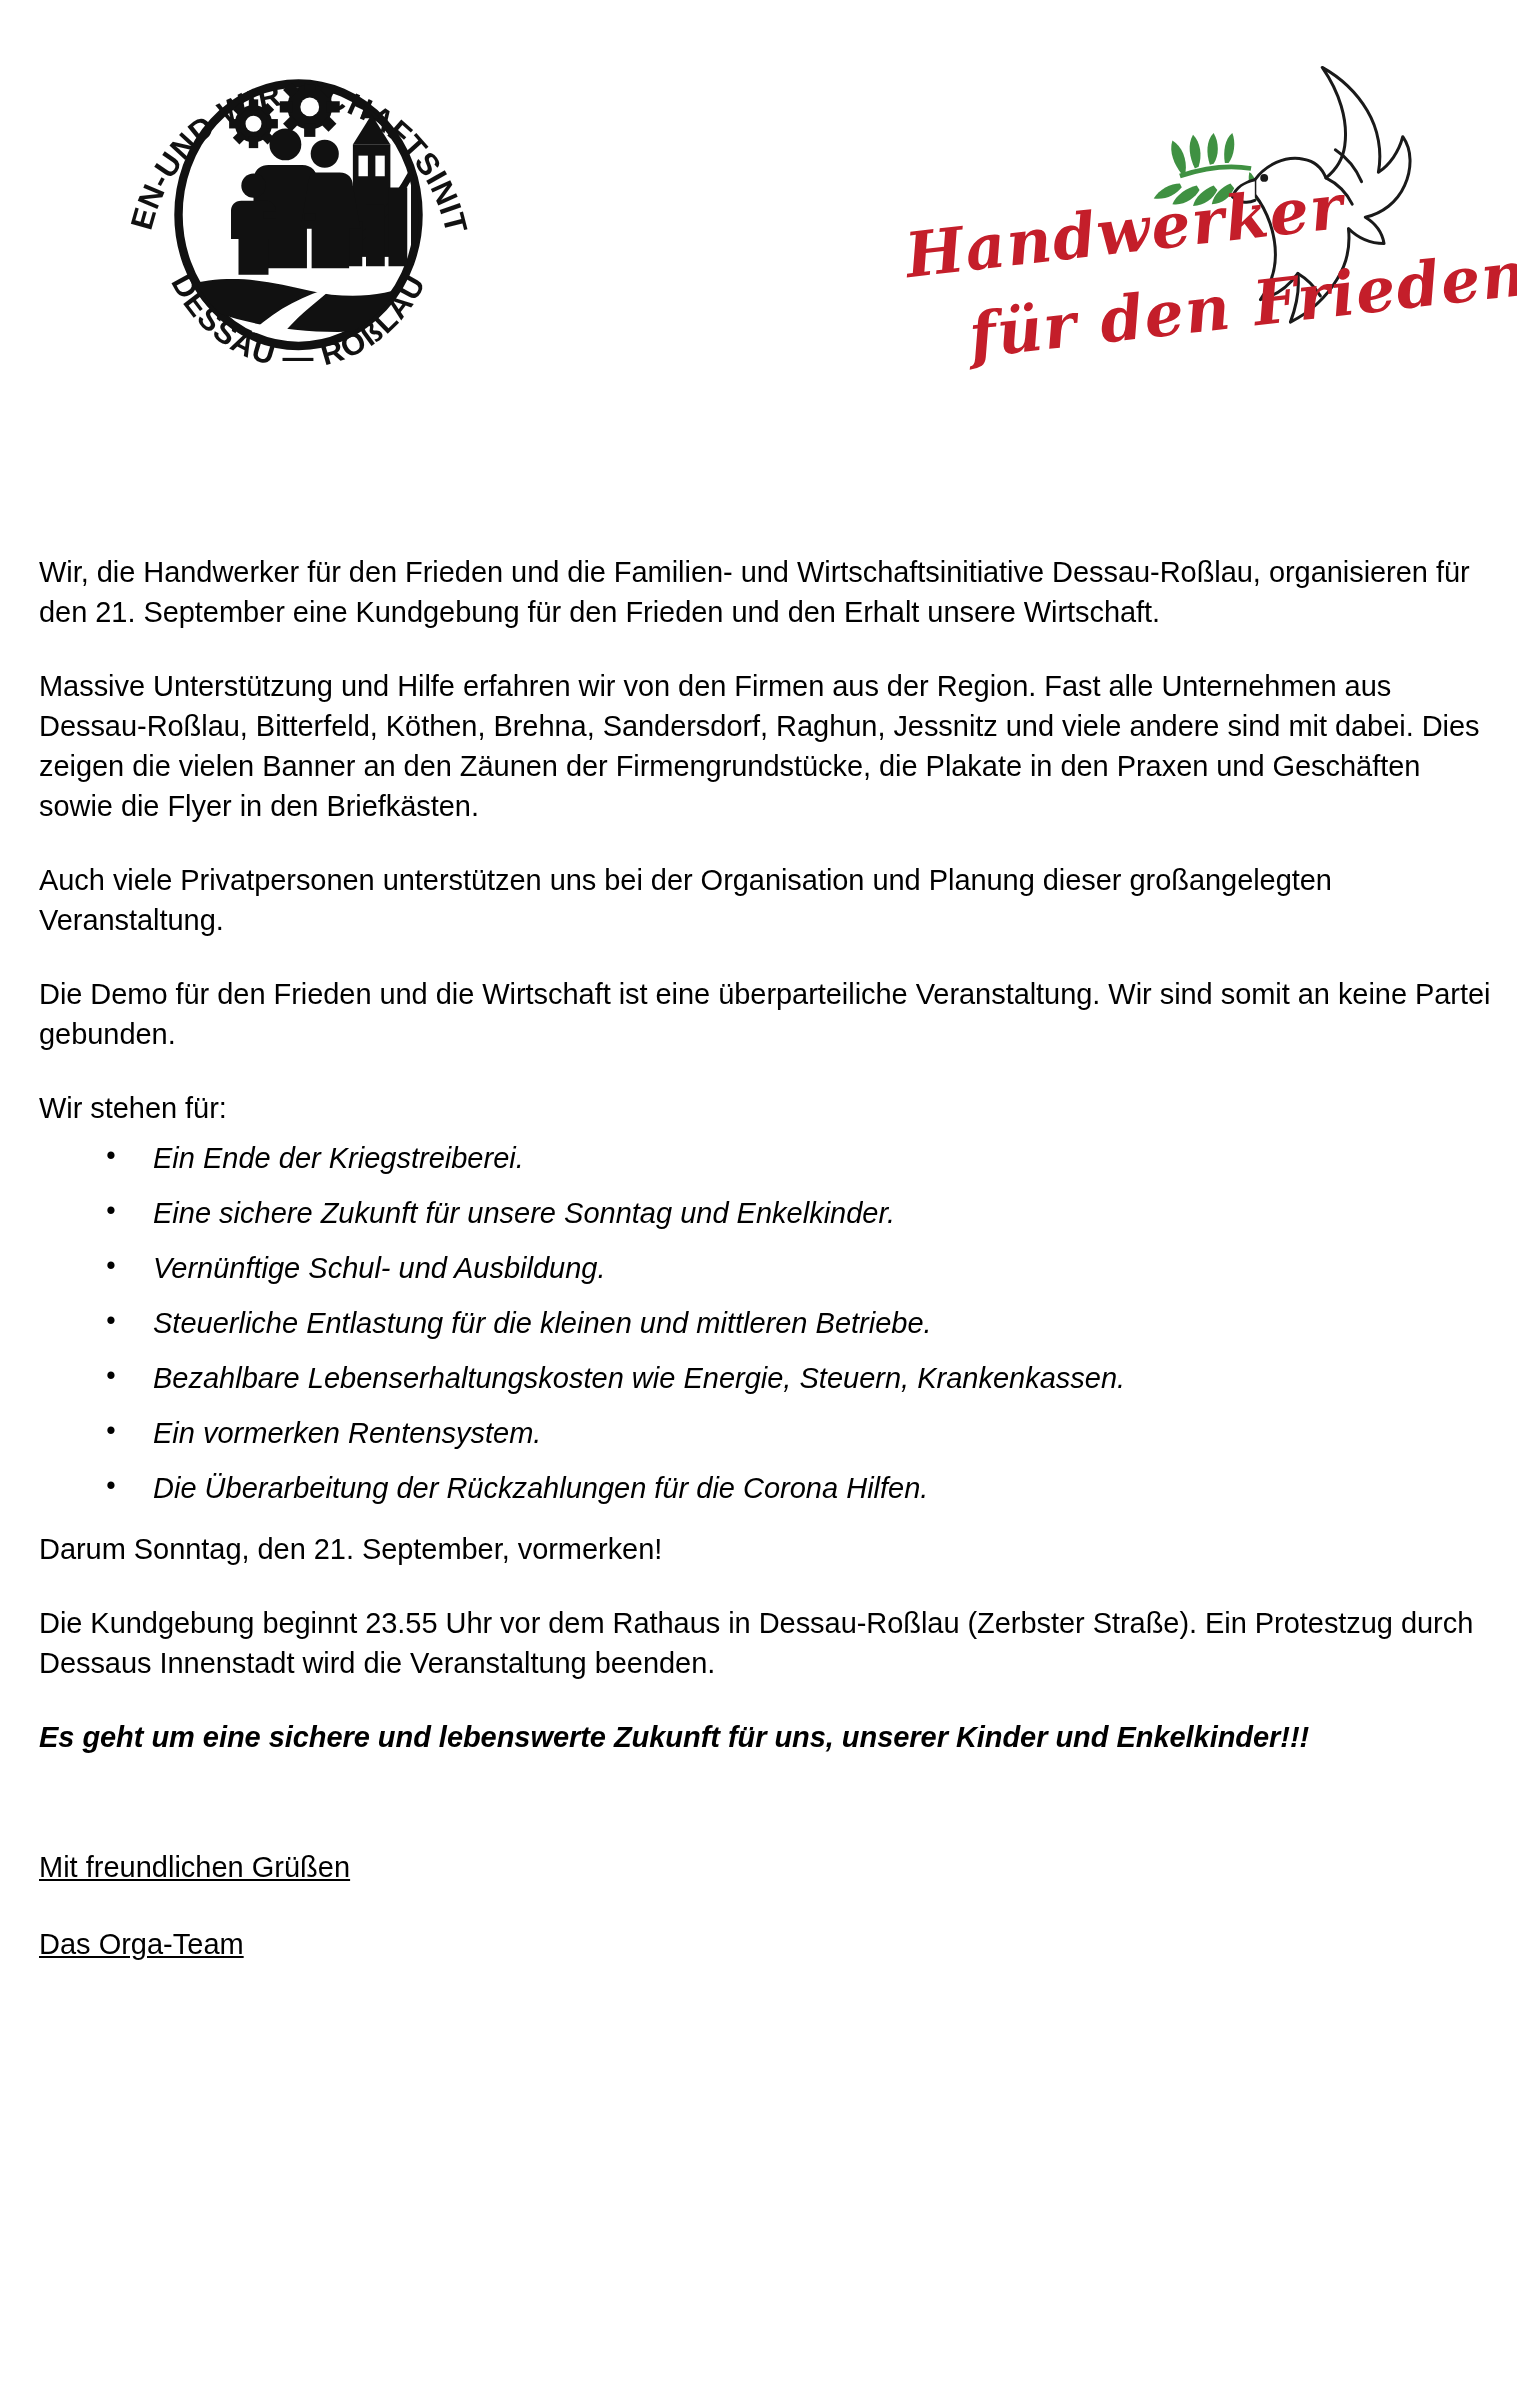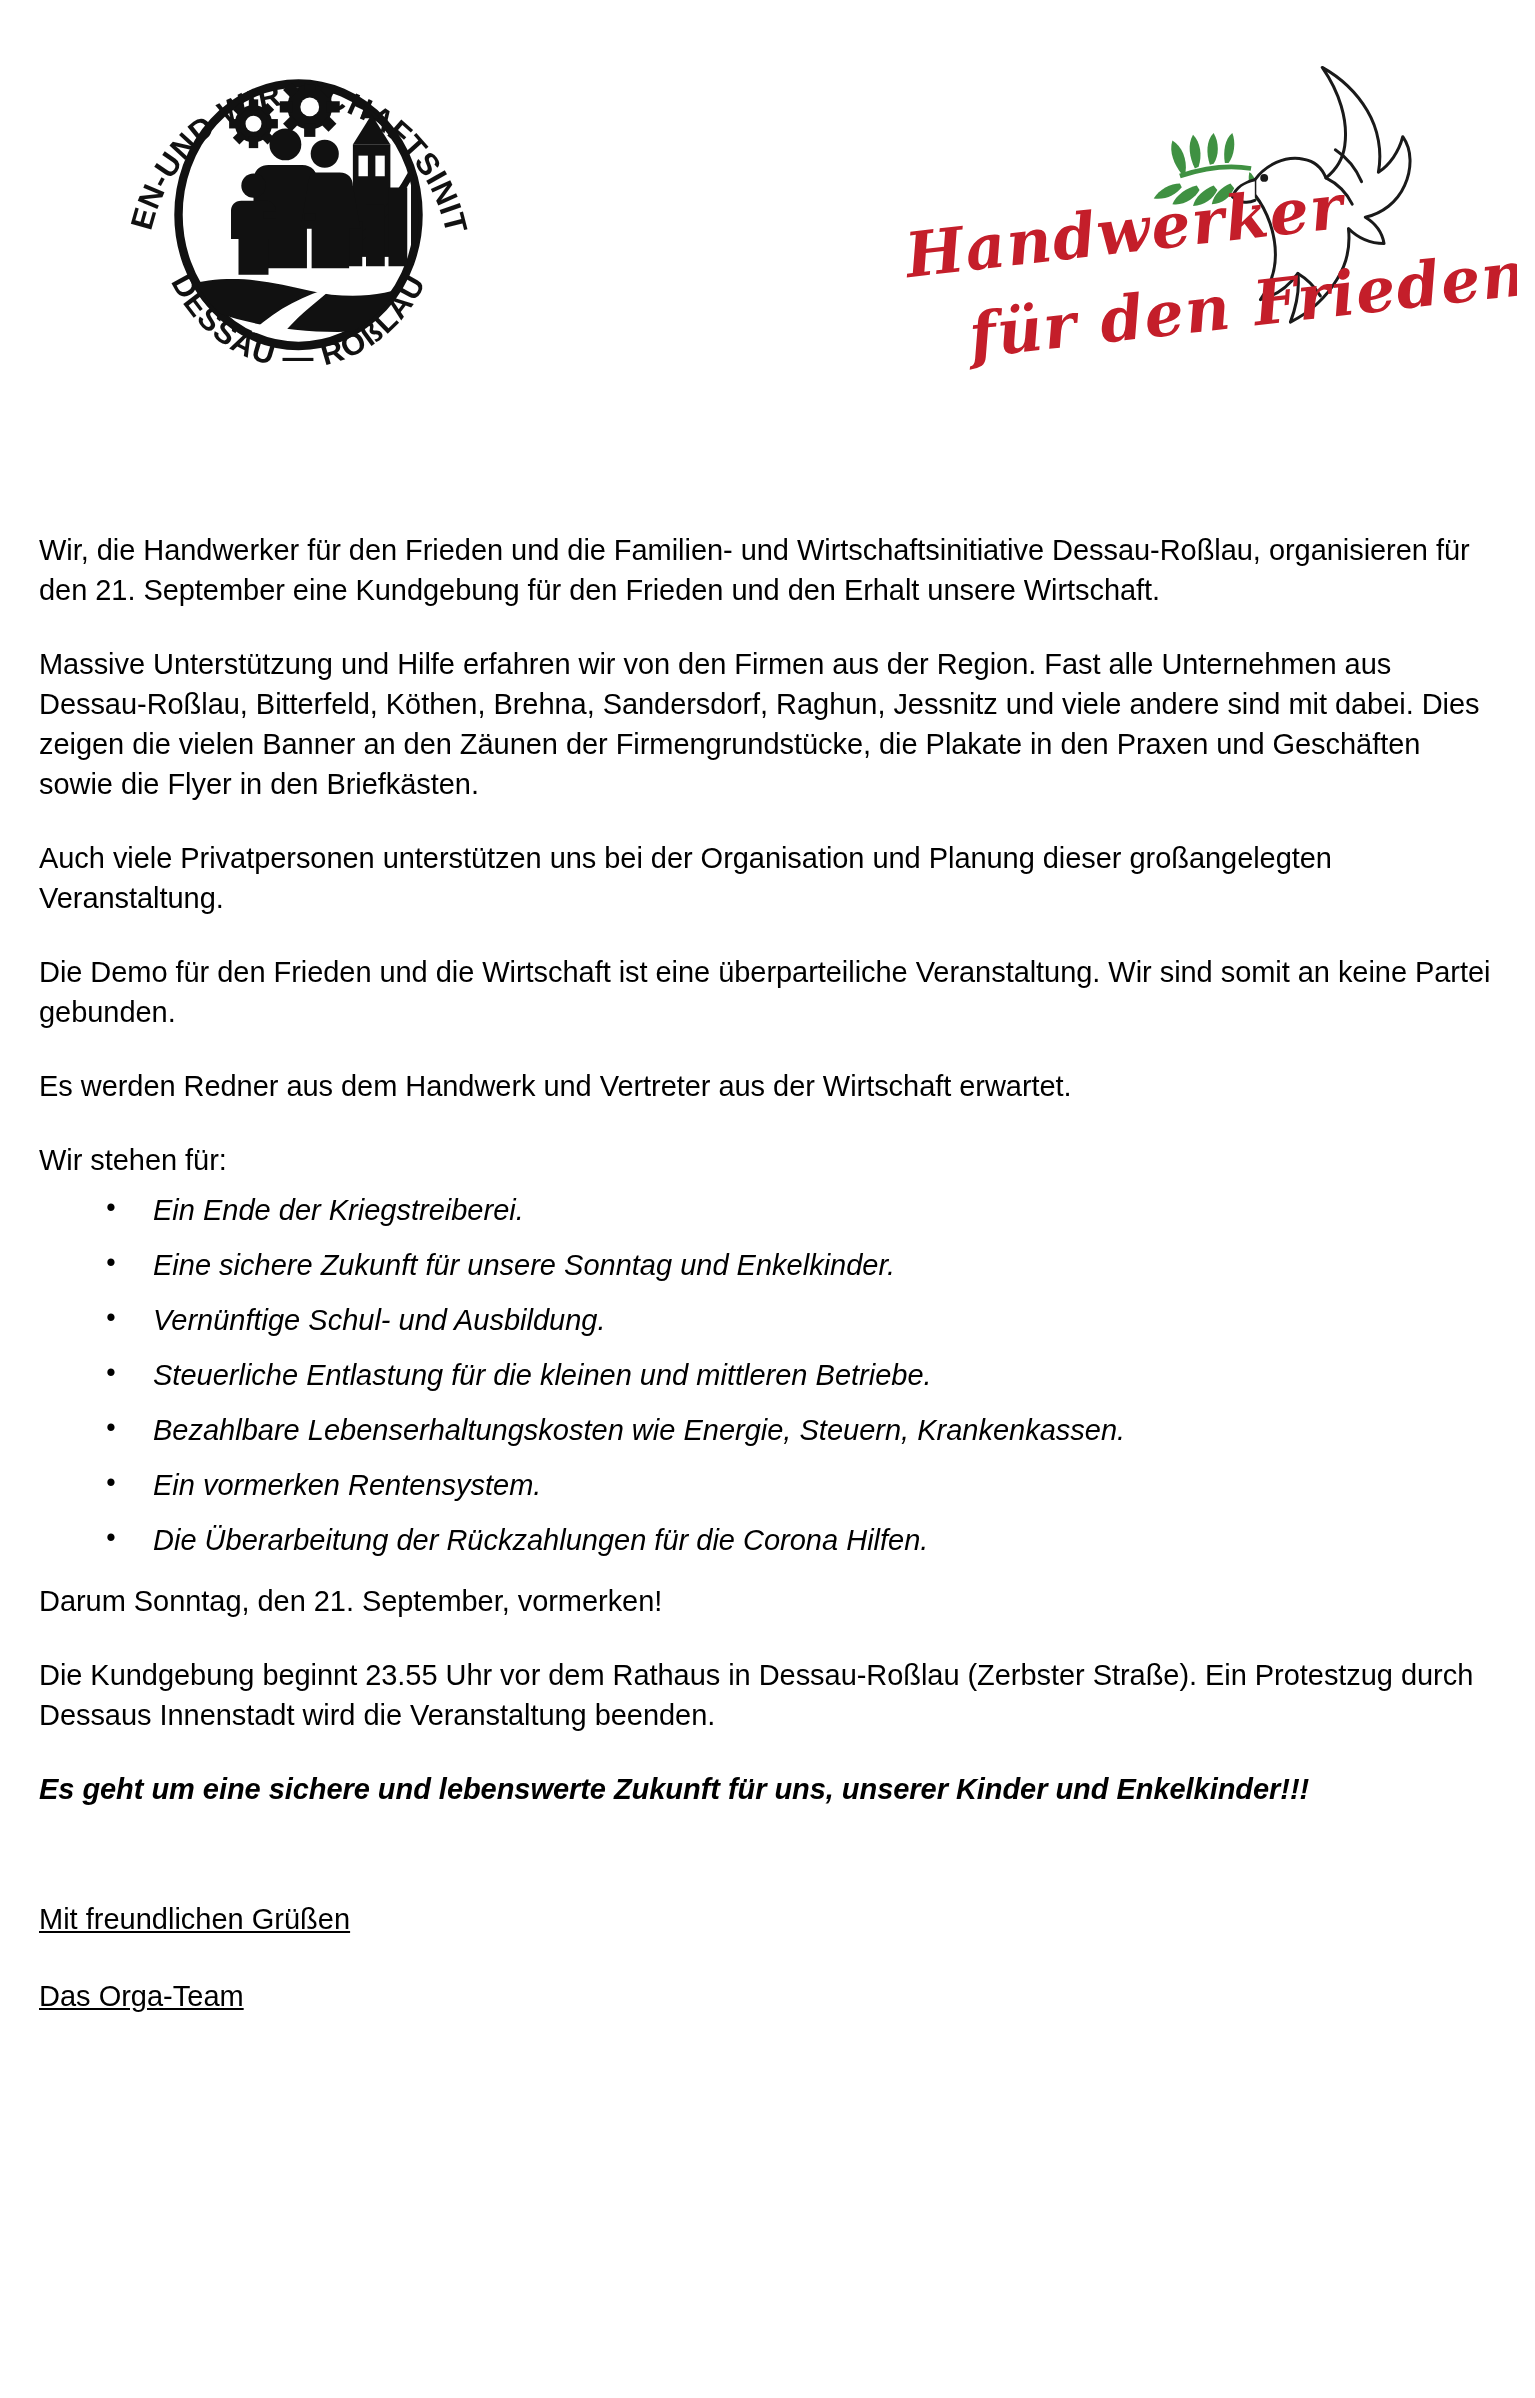--- a/index.html
+++ b/index.html
@@ -43,21 +43,21 @@
     top: 9.4px;
     width: 618px;
     height: 394px;
   }
   .logo-right svg { display: block; width: 618px; height: 394px; }
 
   
   .content {
     position: absolute;
     left: 39px;
-    top: 530px;
+    top: 552px;
     width: 1462px;
   }
 
   p.para {
     margin: 0 0 28px 0;
     font-size: 29px;
     line-height: 1.38;
     letter-spacing: -0.05px;
     color: #000000;
     text-align: left;
@@ -237,21 +237,20 @@
   <div class="content">
 
     <p class="para gap">Wir, die Handwerker für den Frieden und die Familien- und Wirtschaftsinitiative Dessau-Roßlau, organisieren für den 21. September eine Kundgebung für den Frieden und den Erhalt unsere Wirtschaft.</p>
 
     <p class="para gap">Massive Unterstützung und Hilfe erfahren wir von den Firmen aus der Region. Fast alle Unternehmen aus Dessau-Roßlau, Bitterfeld, Köthen, Brehna, Sandersdorf, Raghun, Jessnitz und viele andere sind mit dabei. Dies zeigen die vielen Banner an den Zäunen der Firmengrundstücke, die Plakate in den Praxen und Geschäften sowie die Flyer in den Briefkästen.</p>
 
     <p class="para gap">Auch viele Privatpersonen unterstützen uns bei der Organisation und Planung dieser großangelegten Veranstaltung.</p>
 
     <p class="para gap">Die Demo für den Frieden und die Wirtschaft ist eine überparteiliche Veranstaltung. Wir sind somit an keine Partei gebunden.</p>
 
-    <p class="para gap">Es werden Redner aus dem Handwerk und Vertreter aus der Wirtschaft erwartet.</p>
 
     <p class="para tight">Wir stehen für:</p>
 
     <ul class="demands">
       <li>Ein Ende der Kriegstreiberei.</li>
       <li>Eine sichere Zukunft für unsere Sonntag und Enkelkinder.</li>
       <li>Vernünftige Schul- und Ausbildung.</li>
       <li>Steuerliche Entlastung für die kleinen und mittleren Betriebe.</li>
       <li>Bezahlbare Lebenserhaltungskosten wie Energie, Steuern, Krankenkassen.</li>
       <li>Ein vormerken Rentensystem.</li>

